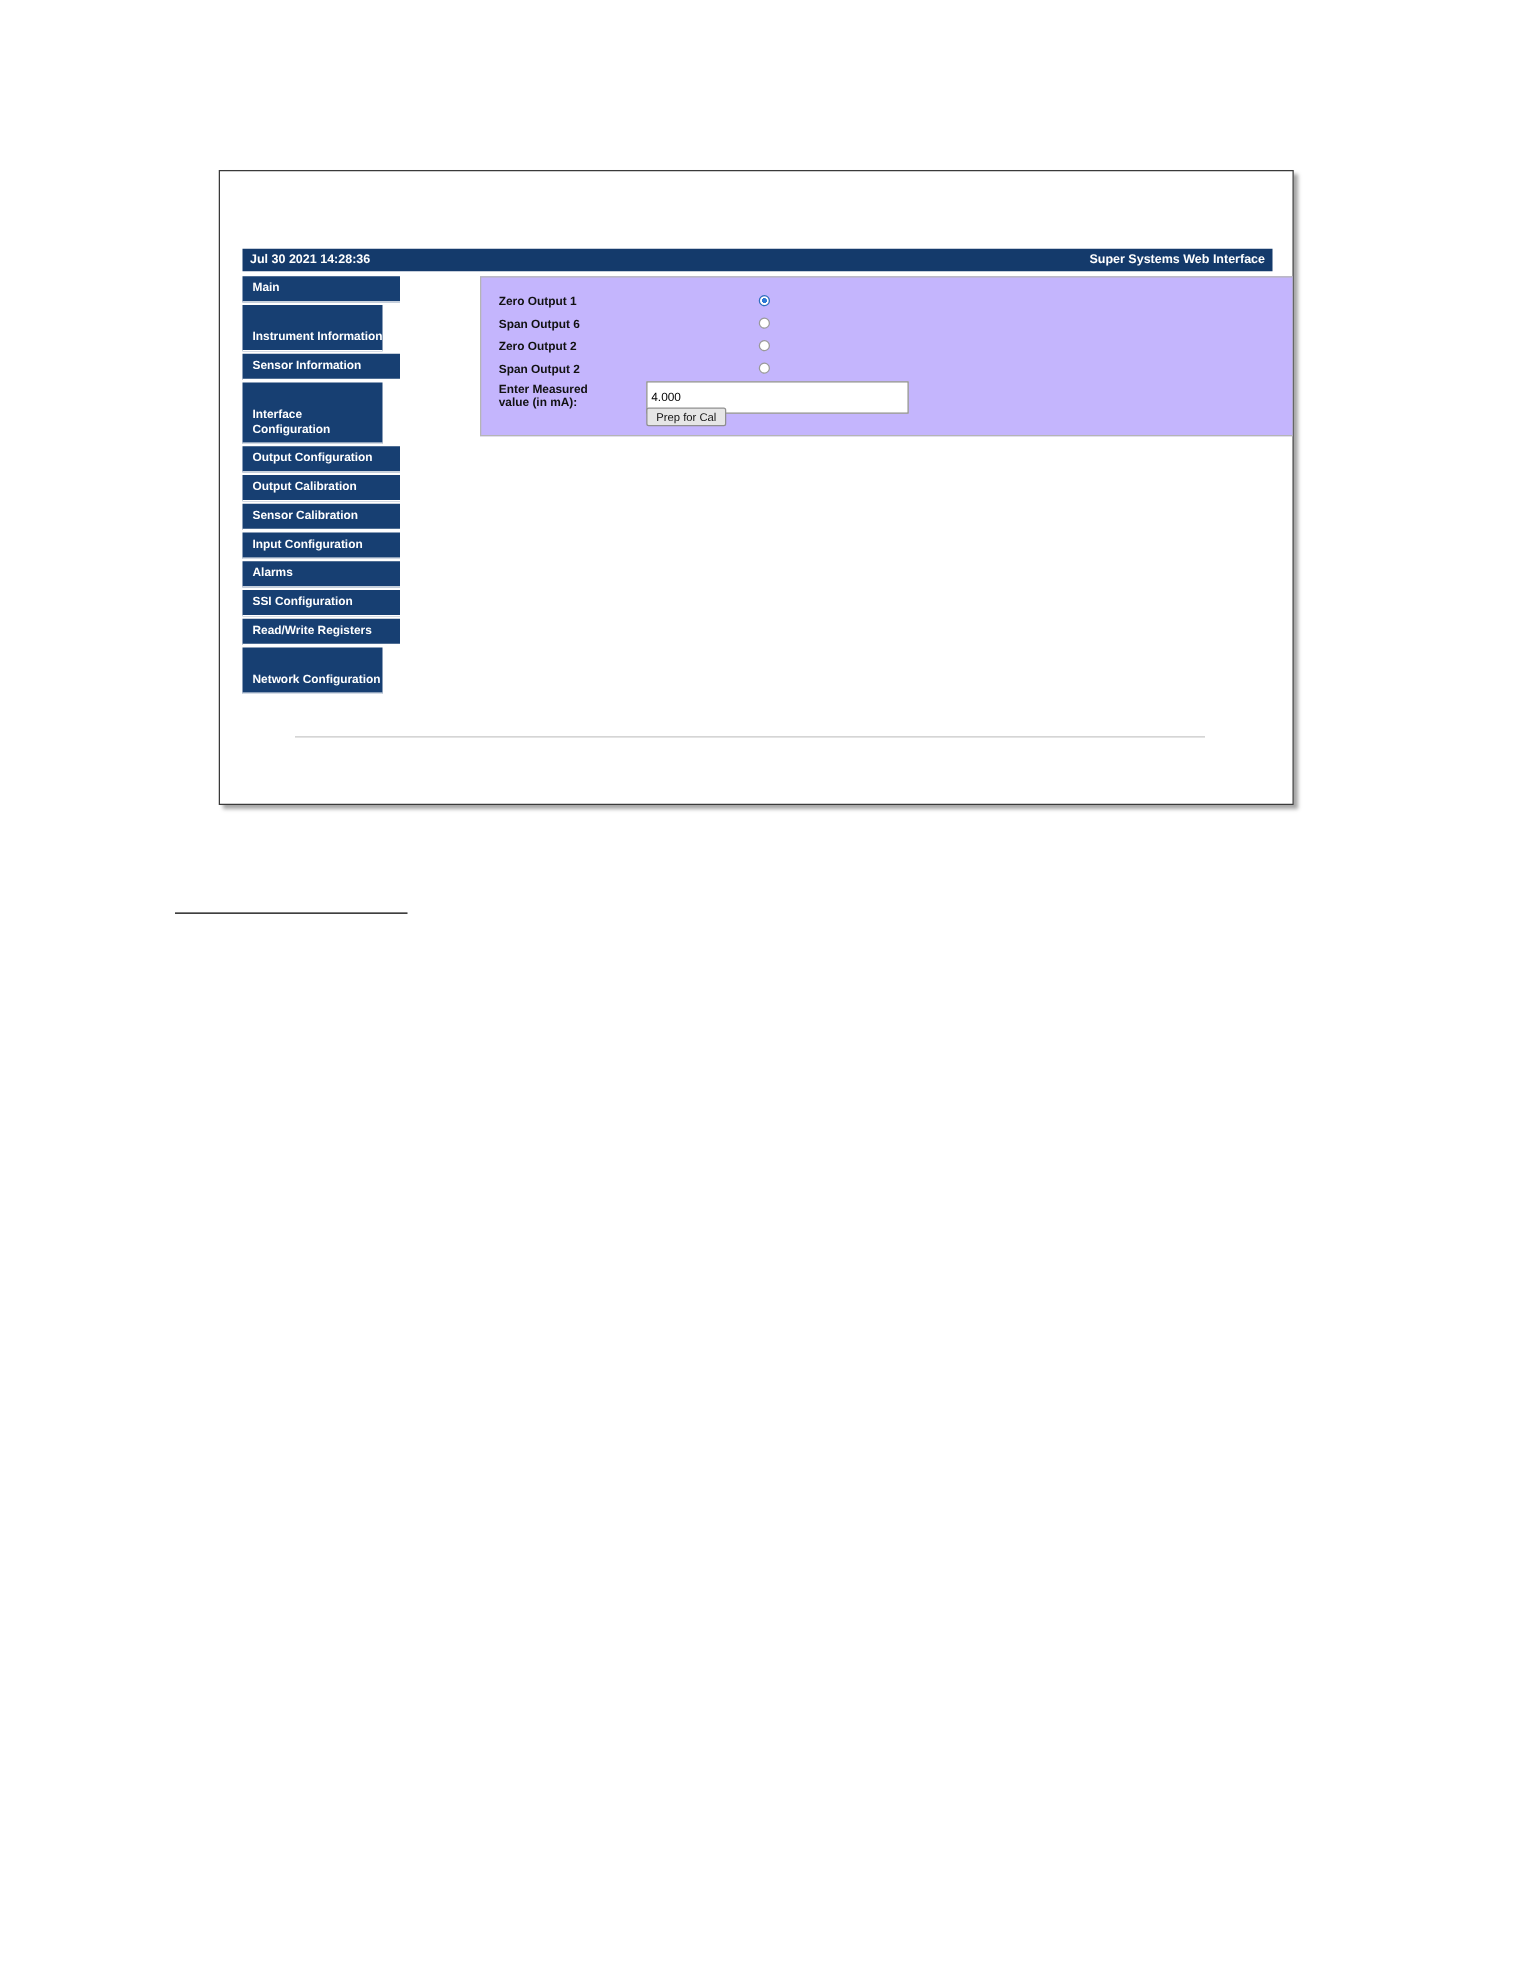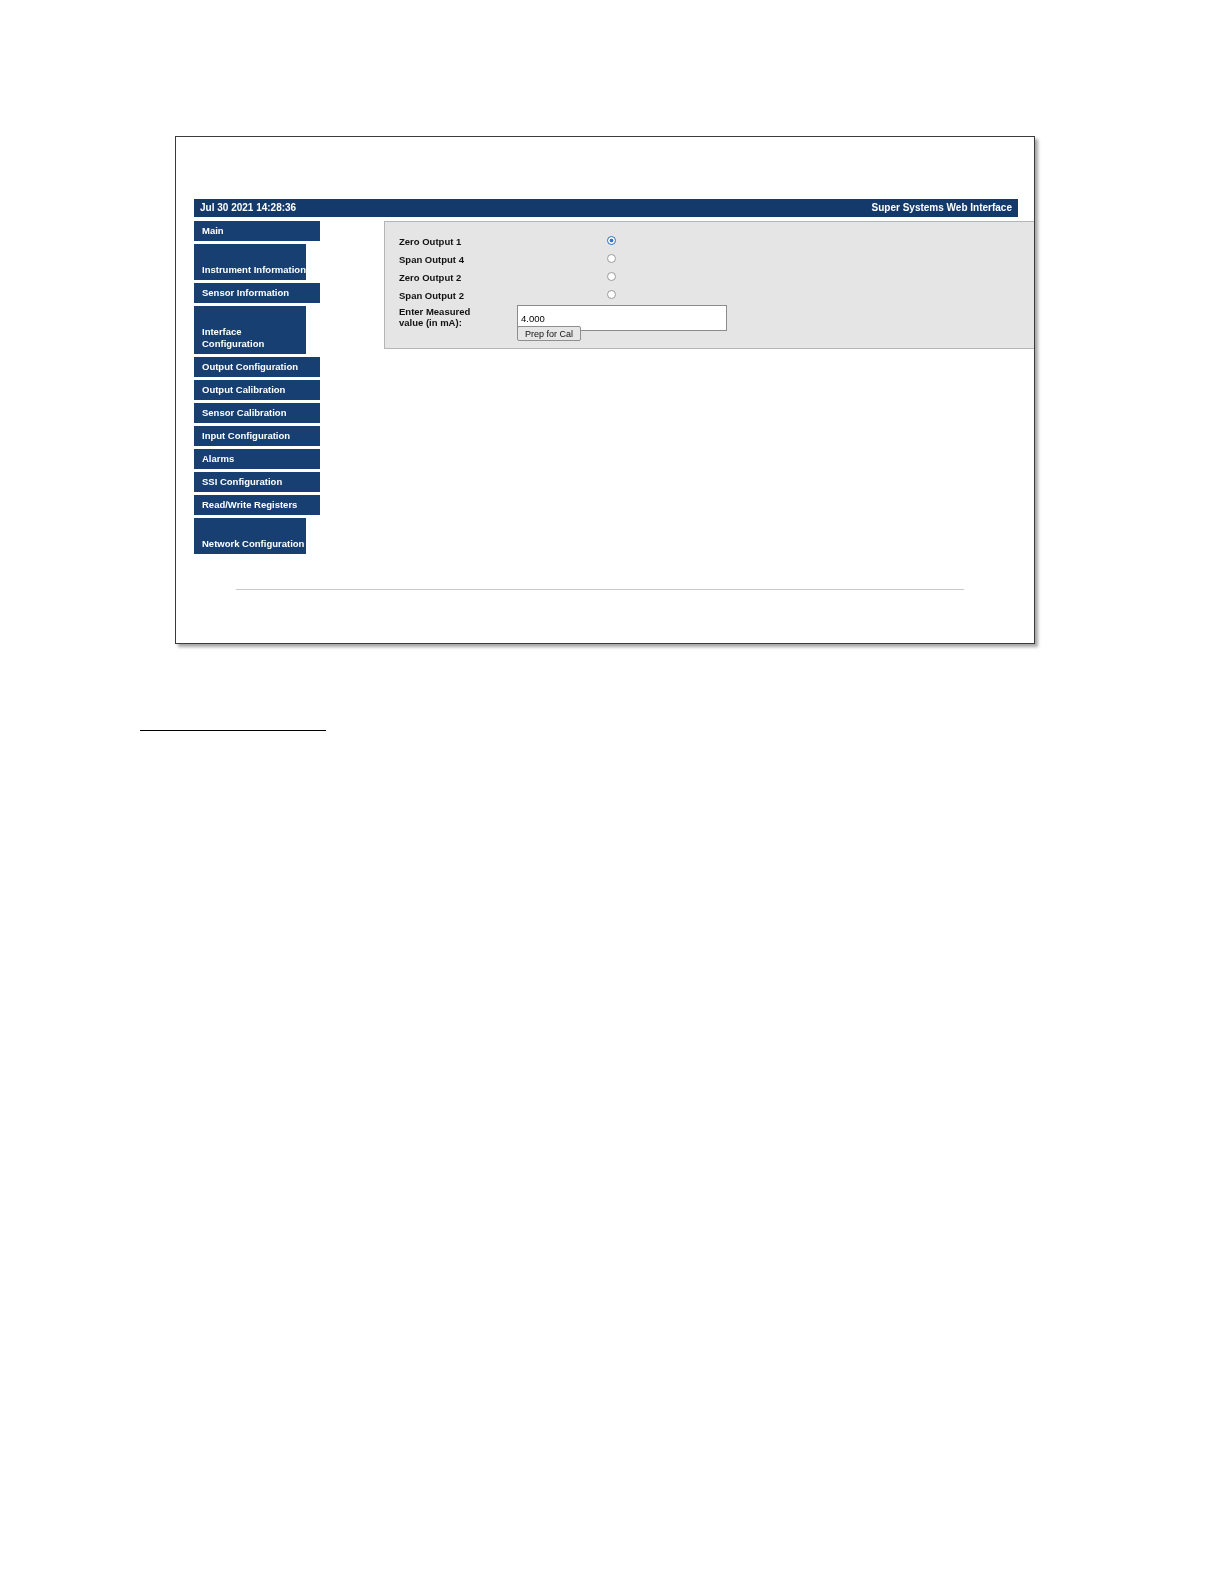--- a/index.html
+++ b/index.html
@@ -121,21 +121,21 @@
   }
   .nav-item.two-line { padding-top: 20px; padding-bottom: 4px; }
 
   
   .panel {
     position: absolute;
     left: 208px;
     top: 84px;
     width: 708px;
     height: 128px;
-    background: #e5e5e5;
+    background: #c4b5fd;
     border: 1px solid #b5b5b5;
     box-sizing: border-box;
   }
   .opt-row {
     position: absolute;
     left: 14px;
     font-size: 9.5px;
     font-weight: bold;
     color: #111;
   }
@@ -245,21 +245,21 @@
     <div class="nav-item">SSI Configuration</div>
     <div class="nav-item">Read/Write Registers</div>
     <div class="nav-item two-line" style="width:112px">Network Configuration</div>
   </div>
 
   <div class="panel">
 
     <div class="opt-row" style="top:14px">Zero Output 1</div>
     <div class="radio checked" style="top:14px"></div>
 
-    <div class="opt-row" style="top:32px">Span Output 4</div>
+    <div class="opt-row" style="top:32px">Span Output 6</div>
     <div class="radio" style="top:32px"></div>
 
     <div class="opt-row" style="top:50px">Zero Output 2</div>
     <div class="radio" style="top:50px"></div>
 
     <div class="opt-row" style="top:68px">Span Output 2</div>
     <div class="radio" style="top:68px"></div>
 
     <div class="measure-label">
       <span>Enter Measured</span><br>

